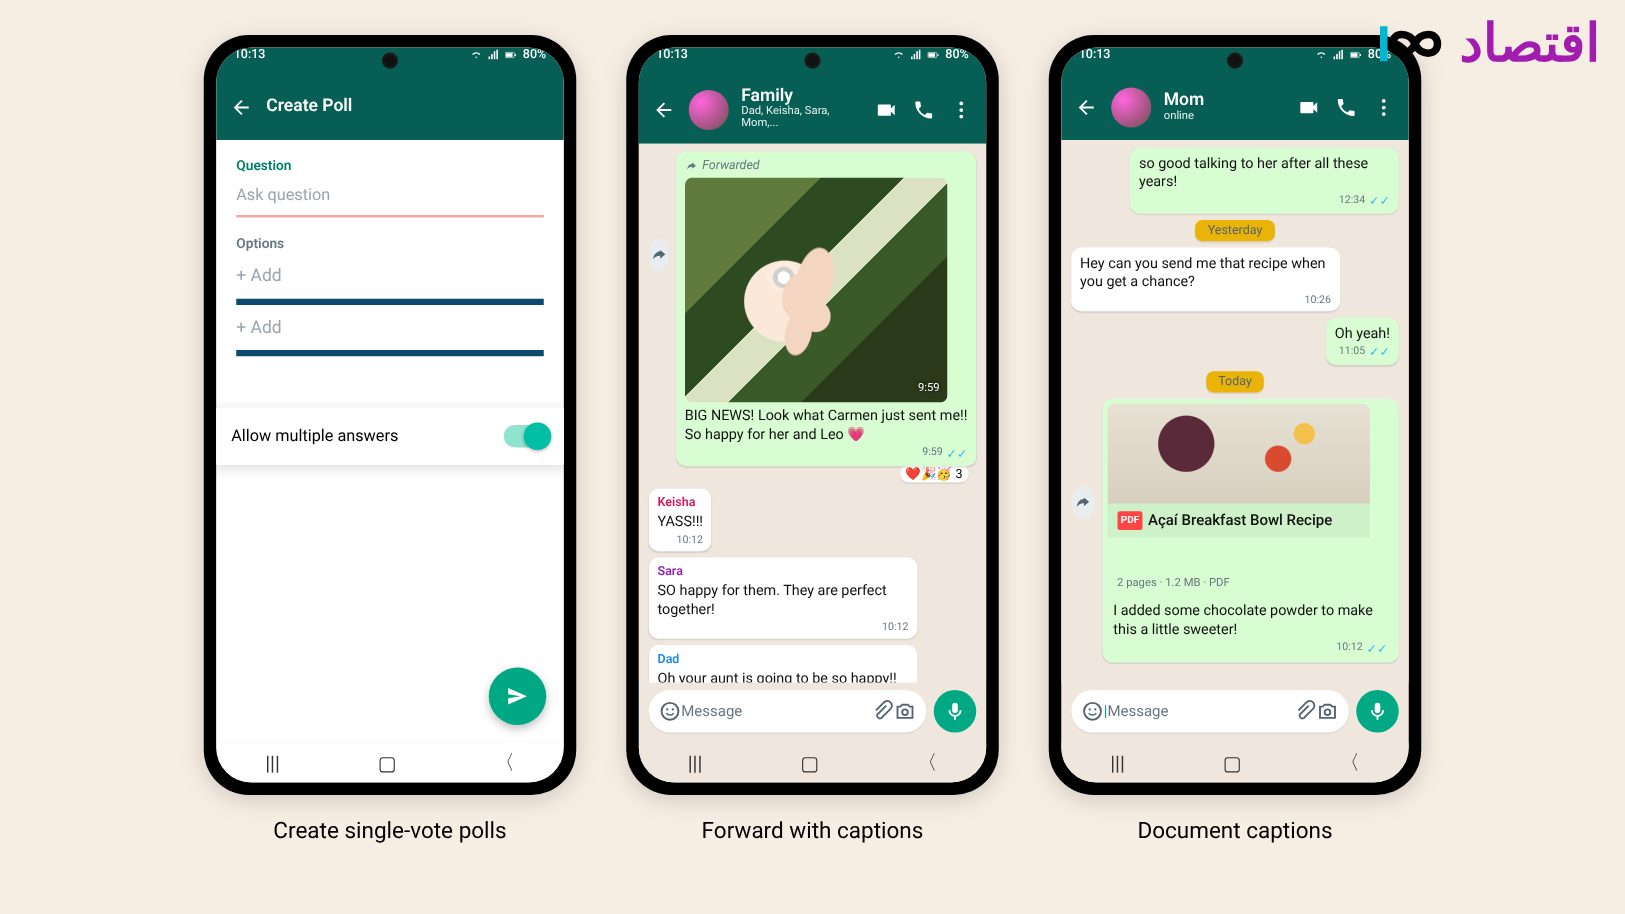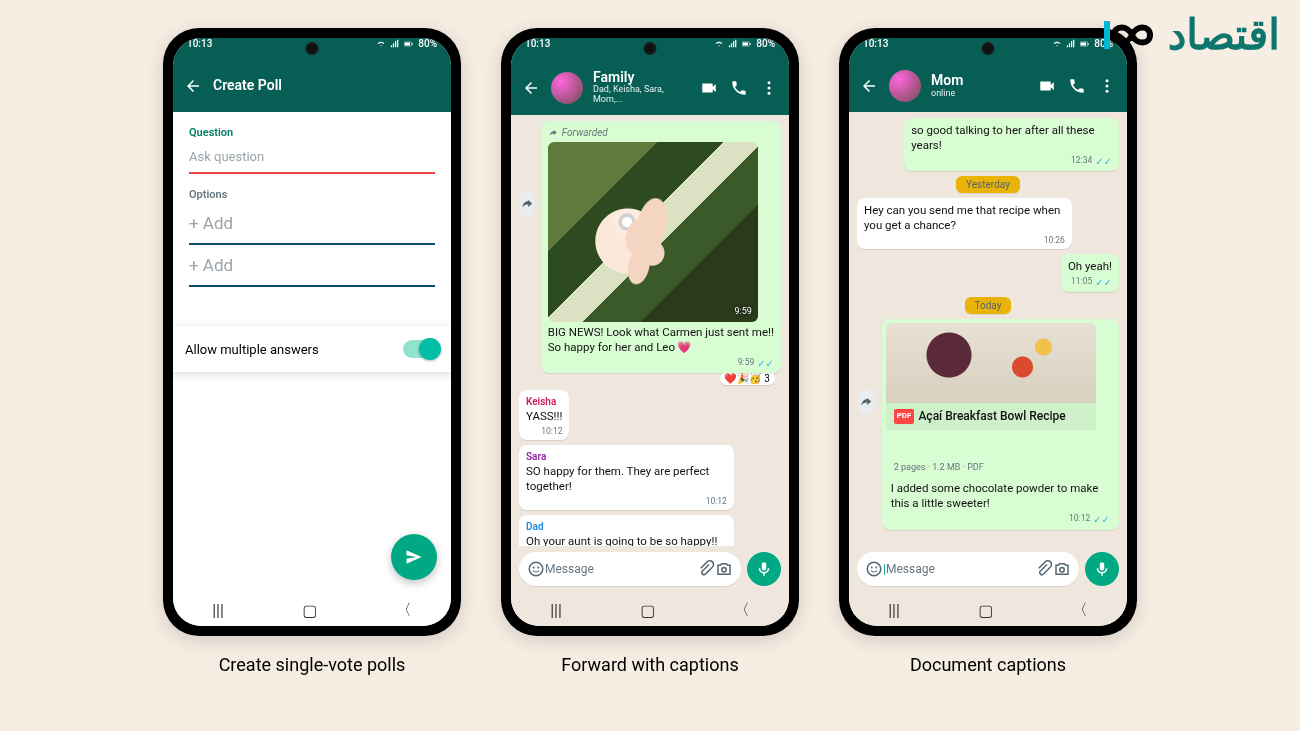--- a/index.html
+++ b/index.html
@@ -9,21 +9,21 @@
     width: 1300px;
     height: 731px;
     position: relative;
   }
   .logo-overlay {
     position: absolute;
     top: 10px;
     right: 20px;
     font-size: 42px;
     font-weight: 700;
-    color: #0f766e;
+    color: #a21caf;
     display: flex;
     align-items: center;
     gap: 6px;
     z-index: 50;
   }
   .logo-overlay .mark {
     display:inline-flex;align-items:center;justify-content:center;
     padding: 0 2px;
   }
   .stage {
@@ -173,24 +173,24 @@
     width:34px;height:34px;border-radius:50%;background:#00a884;display:flex;align-items:center;justify-content:center;
   }
   .composer svg{width:18px;height:18px;fill:#54656f;}
   .composer .mic svg{fill:#fff;}
 
   
   .poll-body { flex:1;background:#fff; position:relative; }
   .poll-section-label{font-size:11px;color:#008069;font-weight:600;padding:14px 16px 2px 16px;}
   .poll-section-label.gray{color:#667781;}
   .poll-input{
-    margin:0 16px;border-bottom:2px solid #ef4444;padding:8px 0;font-size:13px;color:#9aa4aa;
+    margin:0 16px;border-bottom:2px solid #fca5a5;padding:8px 0;font-size:13px;color:#9aa4aa;
   }
   .poll-option{
-    margin:0 16px;border-bottom:2px solid #0c4a6e;padding:10px 0;font-size:17px;color:#9aa4aa;
+    margin:0 16px;border-bottom:5px solid #0c4a6e;padding:10px 0;font-size:14px;color:#9aa4aa;
   }
   .toggle-card{
     position:absolute;left:-6px;right:-6px;top:214px;
     background:#fff;border-radius:8px;box-shadow:0 2px 10px rgba(0,0,0,.14);
     padding:14px 18px;display:flex;align-items:center;justify-content:space-between;font-size:13px;
   }
   .switch{width:36px;height:18px;border-radius:10px;background:#8fe3cf;position:relative;}
   .switch::after{content:"";position:absolute;right:-2px;top:-2px;width:22px;height:22px;border-radius:50%;background:#00bfa5;box-shadow:0 1px 3px rgba(0,0,0,.3);}
   .fab{position:absolute;right:14px;bottom:14px;width:46px;height:46px;border-radius:50%;background:#00a884;display:flex;align-items:center;justify-content:center;box-shadow:0 3px 8px rgba(0,0,0,.25);}
   .fab svg{fill:#fff;width:20px;height:20px;}

